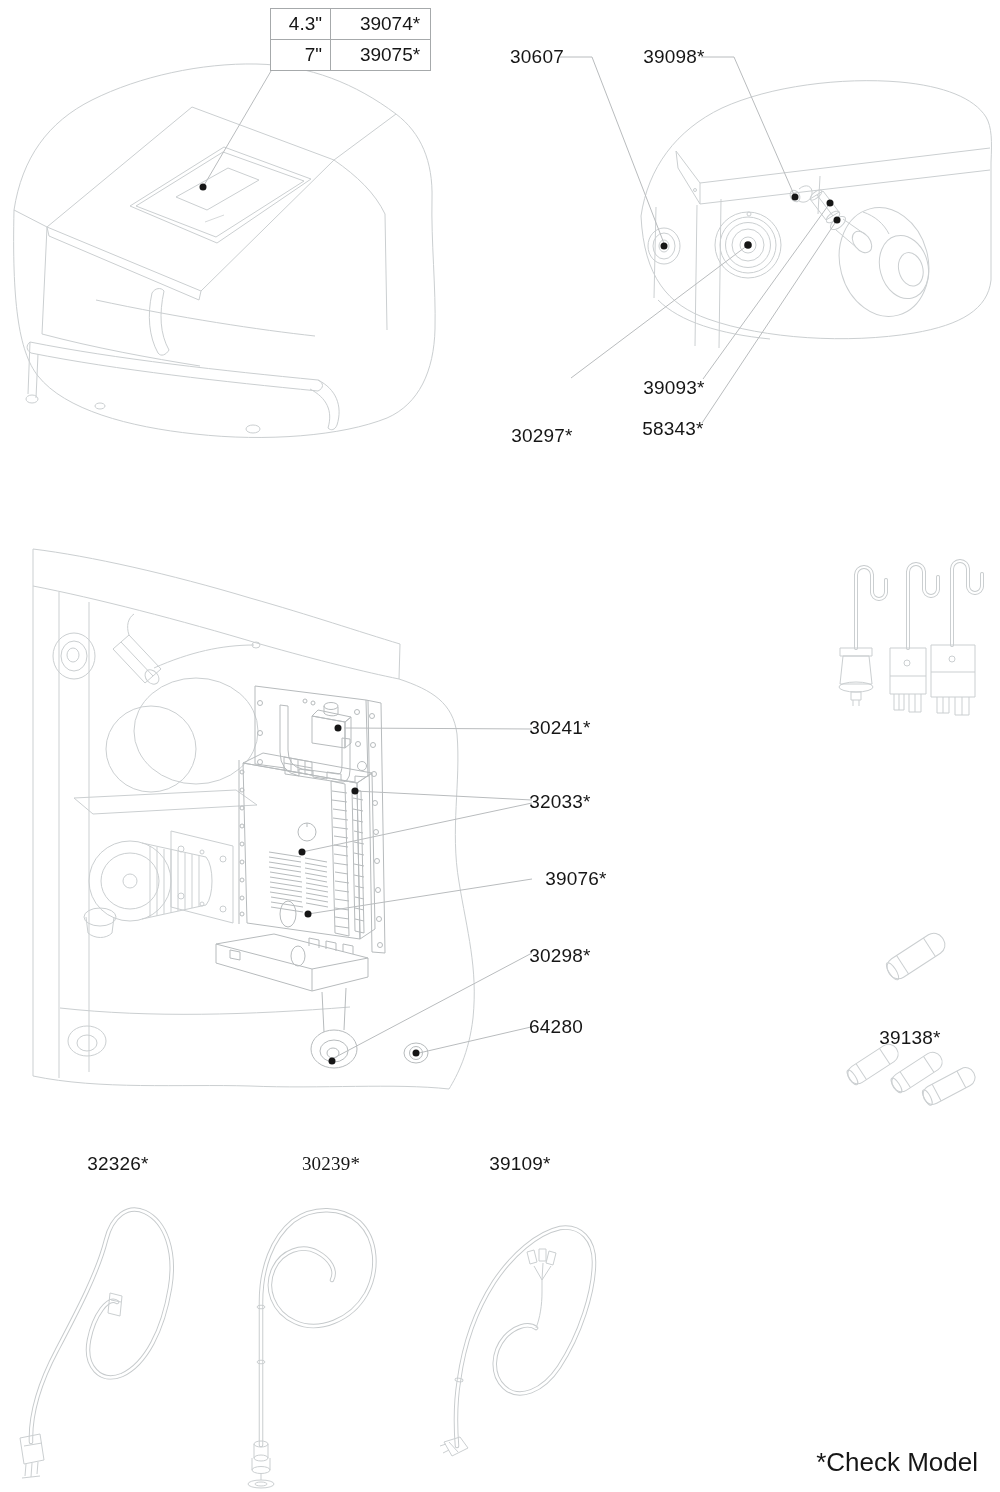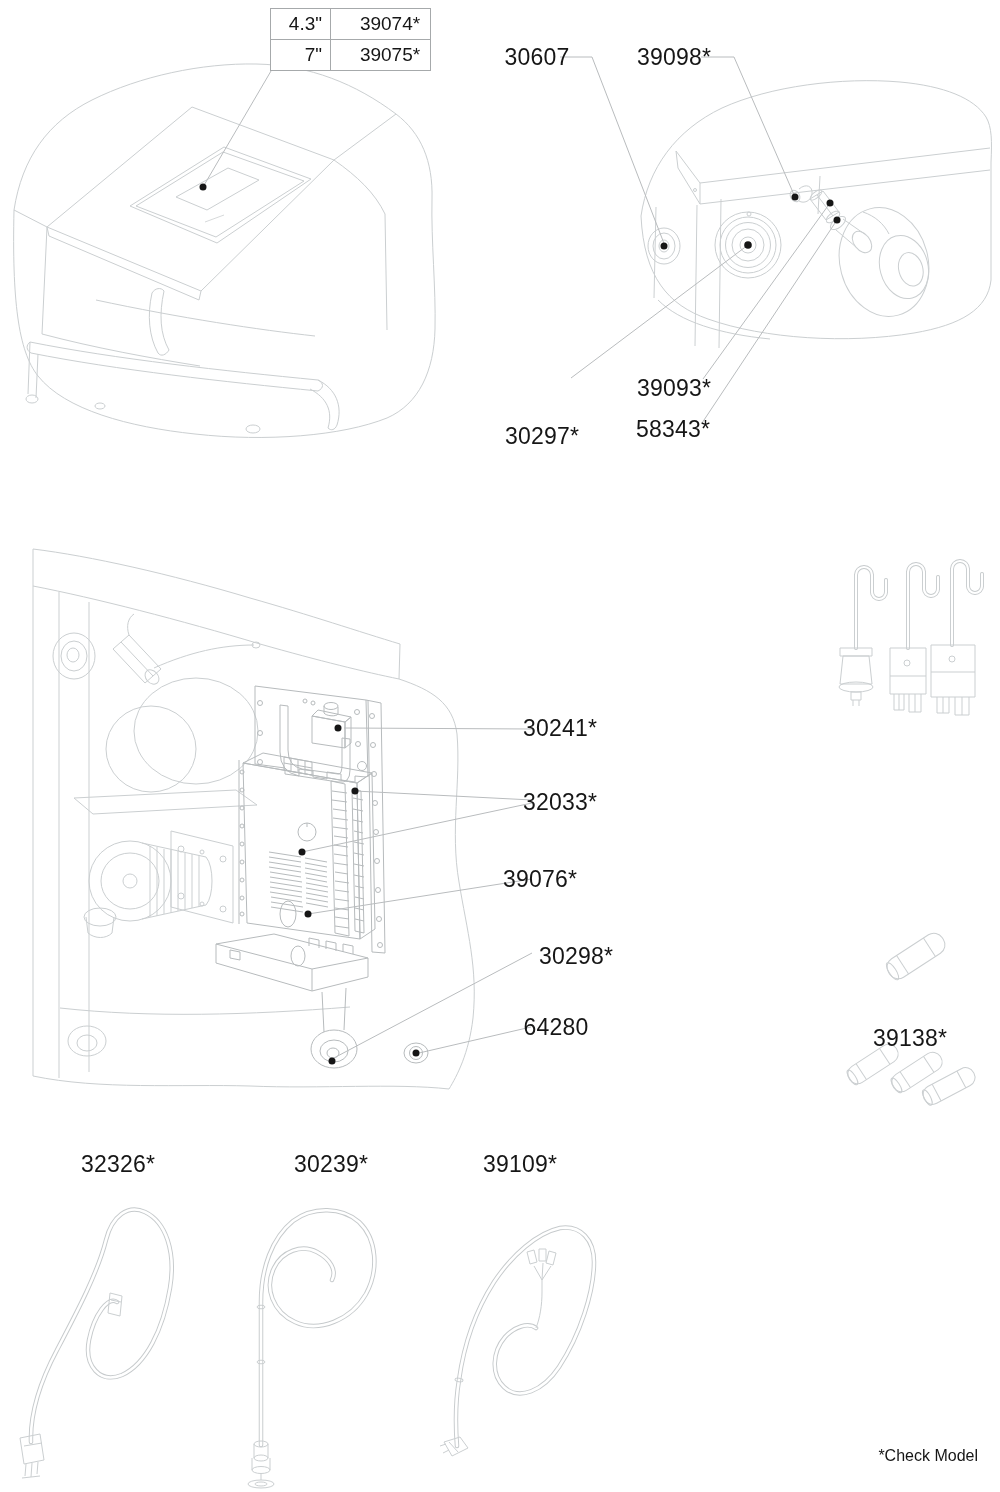--- a/index.html
+++ b/index.html
@@ -15,23 +15,23 @@
   .core{fill:none;stroke:#ffffff;stroke-width:2.2;stroke-linecap:round;}
   .cable{fill:none;stroke:#c6cacc;stroke-width:4.5;stroke-linecap:round;}
   .ccore{fill:none;stroke:#ffffff;stroke-width:2.6;stroke-linecap:round;}
   
   table.ptable{position:absolute;border-collapse:collapse;font-size:19px;color:#161616;
                background:#fff;}
   table.ptable td{border:1px solid #a6a9ab;text-align:center;padding:0 4px;}
   #t1 td{height:30px;} #t1 td.c1{width:47px;text-align:right;padding-right:8px;} #t1 td.c2{width:72px;padding-left:23px;}
   #t2 td{width:72px;height:27px;}
   #t3 td{width:73px;height:25px;}
-  .callout{position:absolute;transform:translate(-50%,-50%);font-size:23px;white-space:nowrap;
+  .callout{position:absolute;transform:translate(-50%,-50%);font-size:19px;white-space:nowrap;
            color:#161616;letter-spacing:0.2px;}
-  .footnote{position:absolute;font-size:16px;color:#161616;}
+  .footnote{position:absolute;font-size:26px;color:#161616;}
 </style>
 </head>
 <body>
 
 <div class="canvas">
 
 <svg width="1000" height="1492" viewBox="0 0 1000 1492">
 
   <g class="ln">
     <path d="M14,210 C22,158 48,122 92,100 C140,76 202,63 256,64 C310,65 356,84 396,114 C421,133 433,161 432,199 C431,241 436,288 435,329 C434,371 419,404 387,418 C342,436 266,442 195,434 C129,427 65,410 38,376 C18,351 12,299 14,210 Z"></path>
@@ -445,22 +445,22 @@
 
 
 
   <div class="callout" style="left:537px;top:57px;">30607</div>
   <div class="callout" style="left:674px;top:57px;">39098*</div>
   <div class="callout" style="left:542px;top:388px;margin-top:48px;">30297*</div>
   <div class="callout" style="left:674px;top:388px;">39093*</div>
   <div class="callout" style="left:673px;top:429px;">58343*</div>
   <div class="callout" style="left:560px;top:728px;">30241*</div>
   <div class="callout" style="left:560px;top:802px;">32033*</div>
-  <div class="callout" style="left:540px;top:879px;">39076*</div>
-  <div class="callout" style="left:560px;top:956px;margin-left:16px;">30298*</div>
+  <div class="callout" style="left:576px;top:879px;">39076*</div>
+  <div class="callout" style="left:560px;top:956px;">30298*</div>
   <div class="callout" style="left:556px;top:1027px;">64280</div>
   <div class="callout" style="left:118px;top:1164px;">32326*</div>
-  <div class="callout" style="left:331px;top:1164px;">30239*</div>
+  <div class="callout" style="left:331px;top:1164px;font-family:Liberation Serif, serif;">30239*</div>
   <div class="callout" style="left:520px;top:1164px;">39109*</div>
   <div class="callout" style="left:910px;top:1026px;margin-top:12px;">39138*</div>
 
   <div class="footnote" style="right:22px;top:1447px;">*Check Model</div>
 </div>
 
 </body></html>

